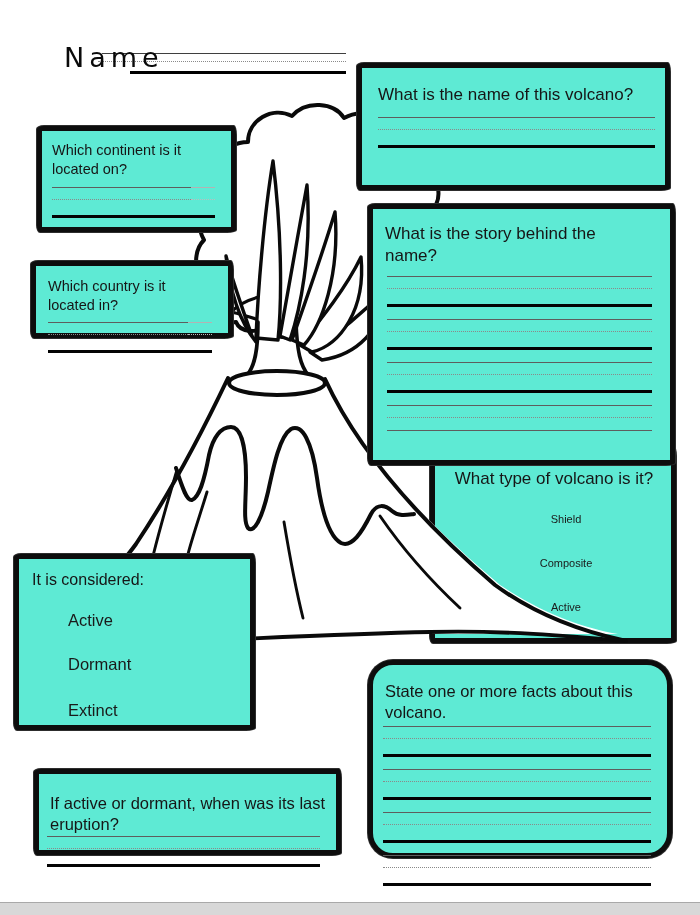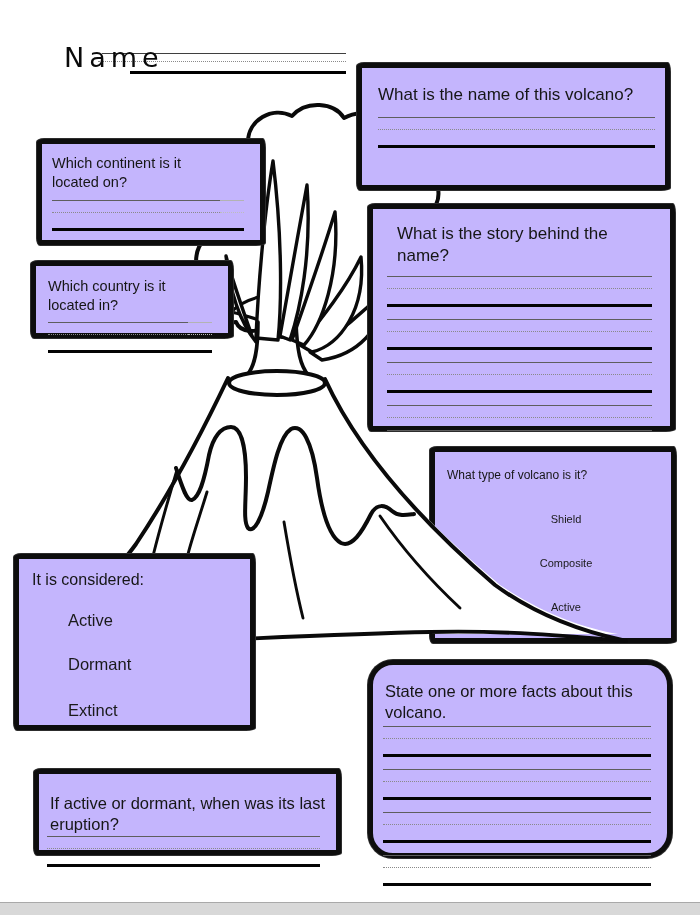--- a/index.html
+++ b/index.html
@@ -7,21 +7,21 @@
     position:relative;
     width:700px;height:915px;
     background:#ffffff;
     overflow:hidden;
     font-family:"Liberation Sans", sans-serif;
     color:#1a1a1a;
   }
   
   .qbox{
     position:absolute;
-    background:#c4b5fd;
+    background:#5eead4;
     border:5px solid #0d0d0d;
     box-shadow:0 0 0 1px #2d2d2d;
     border-radius:7px 2px 9px 3px / 3px 9px 2px 7px;
     box-sizing:border-box;
     z-index:3;
   }
   .qbox .q{
     position:relative;
     margin:0;
     font-weight:400;
@@ -40,34 +40,34 @@
     content:"";position:absolute;left:100%;top:-1.4px;width:24px;
     border-top:1.4px solid #b3b3b3;
   }
   .wl.dot.tail::after{border-top-style:dotted;border-top-color:#bdbdbd;border-top-width:1.7px;}
 
   
   #box-volcano-name{left:357px;top:63px;width:313px;height:127px;padding:16px 14px 0 16px;}
   #box-volcano-name .q{font-size:17px;}
   #box-volcano-name .lines{top:49px;left:16px;right:10px;}
 
-  #box-continent{left:37px;top:139px;width:228px;height:106px;padding:10px 12px 0 10px;}
+  #box-continent{left:37px;top:126px;width:199px;height:106px;padding:10px 12px 0 10px;}
   #box-continent .q{font-size:14.5px;max-width:160px;}
   #box-continent .lines{top:56px;left:10px;right:16px;}
 
   #box-country{left:31px;top:261px;width:202px;height:77px;padding:11px 12px 0 12px;}
   #box-country .q{font-size:14.5px;max-width:160px;}
   #box-country .lines{top:56px;left:12px;right:16px;}
 
-  #box-story{left:368px;top:204px;width:307px;height:227px;padding:14px 14px 0 24px;}
+  #box-story{left:368px;top:204px;width:307px;height:261px;padding:14px 14px 0 12px;}
   #box-story .q{font-size:17px;max-width:255px;}
   #box-story .lines{top:67px;left:14px;right:18px;}
 
   #box-type{left:430px;top:447px;width:246px;height:196px;padding:16px 10px 0 12px;z-index:1;}
-  #box-type .q{font-size:12px;}
+  #box-type .q{font-size:17px;text-align:center;}
   #box-type .opt{position:absolute;left:0;right:0;text-align:center;padding-left:26px;font-size:11px;}
 
   #box-considered{left:14px;top:554px;width:241px;height:176px;padding:11px 20px 0 13px;}
   #box-considered .q{font-size:16px;}
   #box-considered .opt{position:absolute;left:49px;font-size:16.5px;}
 
   #box-facts{left:368px;top:660px;width:304px;height:198px;padding:16px 12px 0 12px;border-radius:25px;}
   #box-facts .q{font-size:16.5px;max-width:286px;}
   #box-facts .lines{top:61px;left:10px;right:16px;}
 

